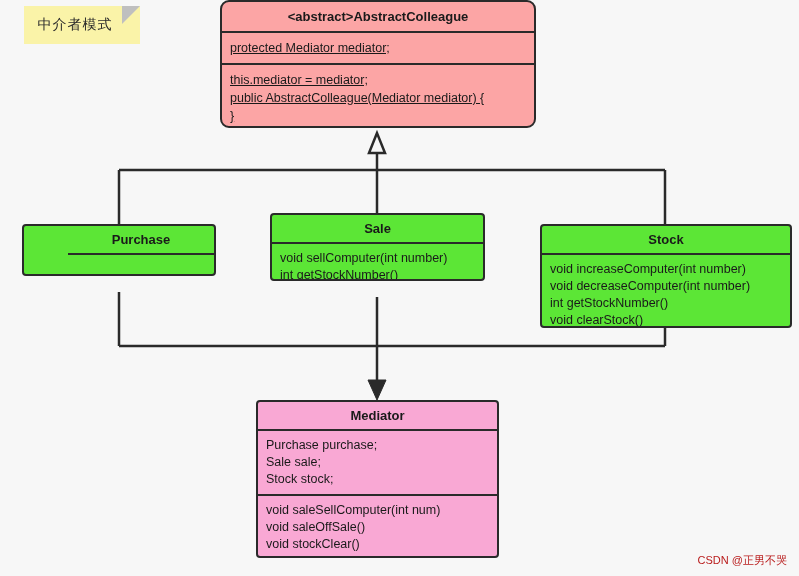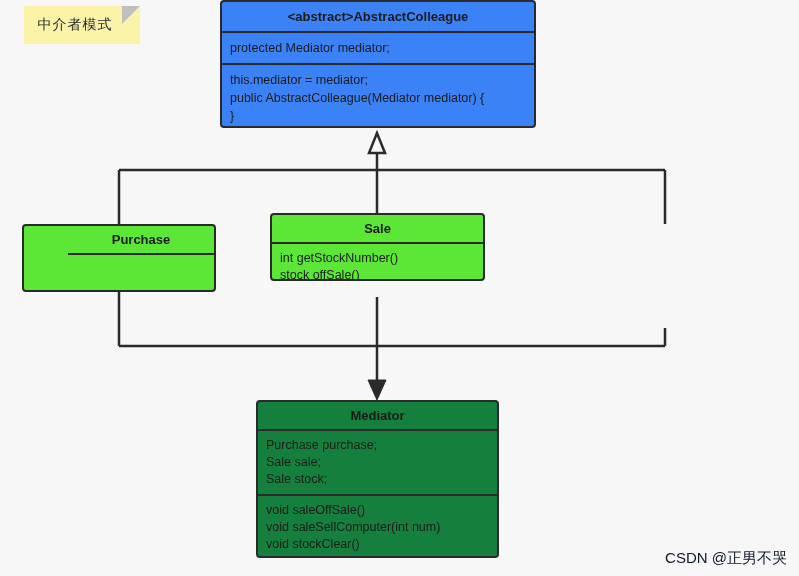--- a/index.html
+++ b/index.html
@@ -86,41 +86,41 @@
     box-sizing: border-box;
   }
   .cls .compartment .row {
     font-size: 12.5px;
     color: #1a1a1a;
     line-height: 17px;
     white-space: nowrap;
   }
 
   
-  .red   { background: #3b82f6; }
+  .red   { background: #fca5a5; border-radius: 9px; }
   .green { background: #5ce636; }
-  .cyan  { background: #15803d; }
+  .cyan  { background: #f9a8d4; }
 
   .red .title { font-size: 13px; padding-top: 7px; padding-bottom: 7px; }
-  .red .compartment .row { line-height: 18px; }
+  .red .compartment .row { line-height: 18px; text-decoration: underline; }
 
   
   #box-abstract { left: 220px; top: 0px;   width: 316px; height: 128px; }
-  #box-purchase { left: 22px;  top: 224px; width: 194px; height: 68px; padding-left: 44px; }
+  #box-purchase { left: 22px;  top: 224px; width: 194px; height: 52px; padding-left: 44px; }
   #box-sale     { left: 270px; top: 213px; width: 215px; height: 68px; }
   #box-stock    { left: 540px; top: 224px; width: 252px; height: 104px; }
   #box-mediator { left: 256px; top: 400px; width: 243px; height: 158px; }
 
   
   .watermark {
     position: absolute;
     right: 12px;
     bottom: 8px;
-    font-size: 15px;
-    color: #0f172a;
+    font-size: 11px;
+    color: #b91c1c;
     z-index: 7;
     white-space: nowrap;
   }
 </style>
 </head>
 <body>
 
 <div id="canvas">
 
   <div class="sticky">
@@ -167,37 +167,48 @@
 
   <div class="cls green" id="box-purchase">
     <div class="title">Purchase</div>
     <div class="divider"></div>
   </div>
 
   <div class="cls green" id="box-sale">
     <div class="title">Sale</div>
     <div class="divider"></div>
     <div class="compartment">
+      <div class="row">void sellComputer(int number)</div>
       <div class="row">int getStockNumber()</div>
       <div class="row">stock offSale()</div>
     </div>
   </div>
 
+  <div class="cls green" id="box-stock">
+    <div class="title">Stock</div>
+    <div class="divider"></div>
+    <div class="compartment">
+      <div class="row">void increaseComputer(int number)</div>
+      <div class="row">void decreaseComputer(int number)</div>
+      <div class="row">int getStockNumber()</div>
+      <div class="row">void clearStock()</div>
+    </div>
+  </div>
 
   <div class="cls cyan" id="box-mediator">
     <div class="title">Mediator</div>
     <div class="divider"></div>
     <div class="compartment">
       <div class="row">Purchase purchase;</div>
       <div class="row">Sale sale;</div>
-      <div class="row">Sale stock;</div>
-    </div>
-    <div class="divider"></div>
-    <div class="compartment">
+      <div class="row">Stock stock;</div>
+    </div>
+    <div class="divider"></div>
+    <div class="compartment">
+      <div class="row">void saleSellComputer(int num)</div>
       <div class="row">void saleOffSale()</div>
-      <div class="row">void saleSellComputer(int num)</div>
       <div class="row">void stockClear()</div>
     </div>
   </div>
 
   <div class="watermark">CSDN @正男不哭</div>
 
 </div>
 
 </body></html>

